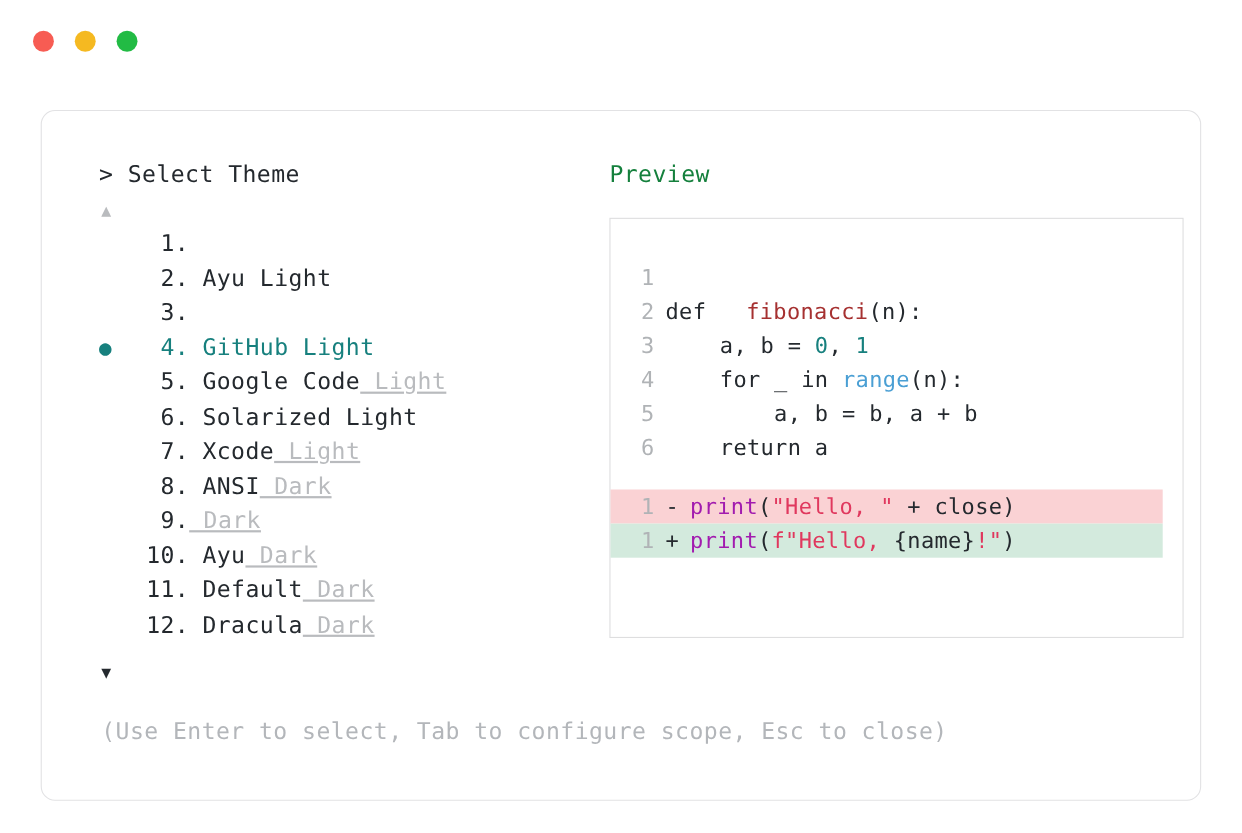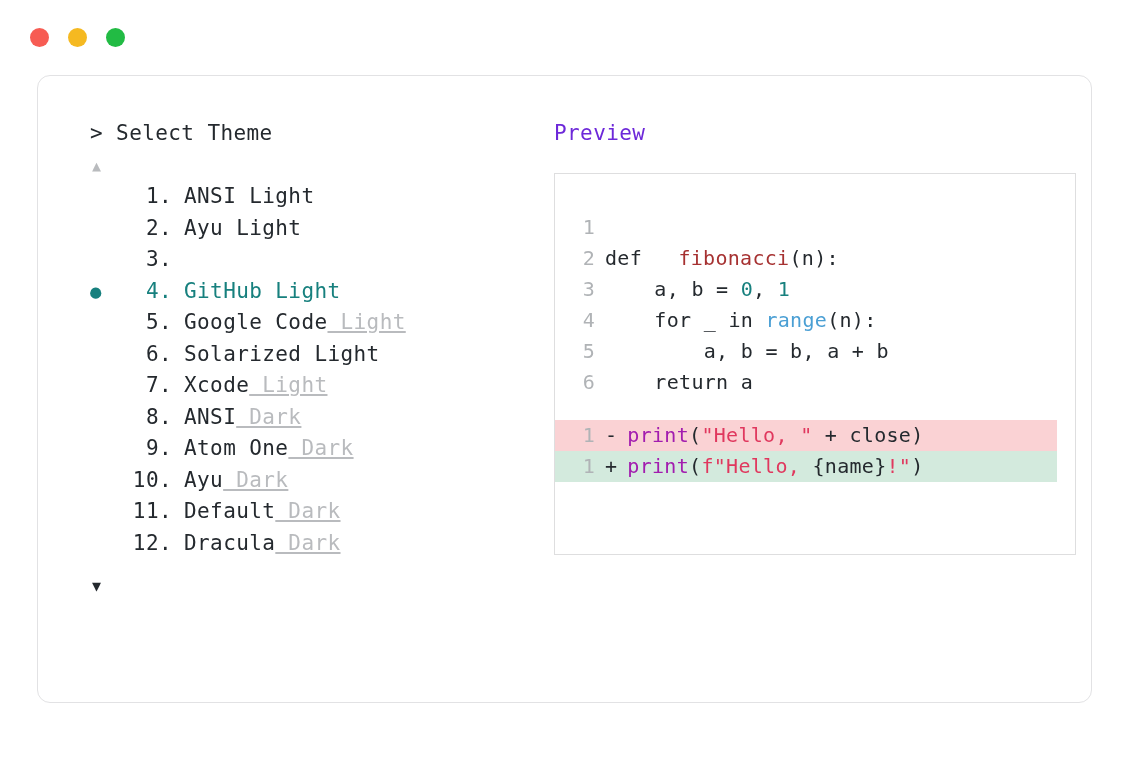--- a/index.html
+++ b/index.html
@@ -33,21 +33,21 @@
     width: 19px;
     height: 19px;
     border-radius: 50%;
     display: block;
   }
 
   
   .card {
     position: absolute;
     left: 37px;
-    top: 75px;
+    top: 100px;
     width: 1055px;
     height: 628px;
     background: #ffffff;
     border: 1.5px solid #e2e2e4;
     border-radius: 13px;
   }
 
   .card-inner {
     position: absolute;
     left: 0; top: 0;
@@ -137,21 +137,21 @@
 
   
   .right-col {
     flex: 1 1 auto;
     padding-left: 20px;
   }
 
   .preview-label {
     font-size: 21px;
     line-height: 26px;
-    color: #6d28d9;
+    color: #15803d;
     letter-spacing: 0.4px;
   }
 
   .preview-box {
     margin-top: 27px;
     width: 522px;
     height: 382px;
     border: 1.5px solid #dededf;
     background: #ffffff;
     padding: 38px 0 0 0;
@@ -211,36 +211,37 @@
   <div class="card">
     <div class="card-inner">
       <div class="columns">
 
         <div class="left-col">
           <div class="prompt-line">&gt; Select Theme</div>
 
           <div class="scroll-arrow up">▲</div>
 
           <ul class="theme-list" id="theme-list">
-              <li class="theme-item"><span class="bullet-cell"><span class="bullet">●</span></span><span class="idx-cell"> 1.</span><span class="name-cell">ANSI Light</span></li>
+              <li class="theme-item"><span class="bullet-cell"><span class="bullet">●</span></span><span class="idx-cell"> 1.</span></li>
               <li class="theme-item"><span class="bullet-cell"><span class="bullet">●</span></span><span class="idx-cell"> 2.</span><span class="name-cell">Ayu Light</span></li>
               <li class="theme-item"><span class="bullet-cell"><span class="bullet">●</span></span><span class="idx-cell"> 3.</span></li>
               <li class="theme-item selected"><span class="bullet-cell"><span class="bullet">●</span></span><span class="idx-cell"> 4.</span><span class="name-cell">GitHub Light</span></li>
               <li class="theme-item"><span class="bullet-cell"><span class="bullet">●</span></span><span class="idx-cell"> 5.</span><span class="name-cell">Google Code</span><span class="variant-dim"> Light</span></li>
               <li class="theme-item"><span class="bullet-cell"><span class="bullet">●</span></span><span class="idx-cell"> 6.</span><span class="name-cell">Solarized Light</span></li>
               <li class="theme-item"><span class="bullet-cell"><span class="bullet">●</span></span><span class="idx-cell"> 7.</span><span class="name-cell">Xcode</span><span class="variant-dim"> Light</span></li>
               <li class="theme-item"><span class="bullet-cell"><span class="bullet">●</span></span><span class="idx-cell"> 8.</span><span class="name-cell">ANSI</span><span class="variant-dim"> Dark</span></li>
-              <li class="theme-item"><span class="bullet-cell"><span class="bullet">●</span></span><span class="idx-cell"> 9.</span><span class="name-cell">Atom One</span><span class="variant-dim"> Dark</span></li>
+              <li class="theme-item"><span class="bullet-cell"><span class="bullet">●</span></span><span class="idx-cell"> 9.</span><span class="variant-dim"> Dark</span></li>
               <li class="theme-item"><span class="bullet-cell"><span class="bullet">●</span></span><span class="idx-cell">10.</span><span class="name-cell">Ayu</span><span class="variant-dim"> Dark</span></li>
               <li class="theme-item"><span class="bullet-cell"><span class="bullet">●</span></span><span class="idx-cell">11.</span><span class="name-cell">Default</span><span class="variant-dim"> Dark</span></li>
               <li class="theme-item"><span class="bullet-cell"><span class="bullet">●</span></span><span class="idx-cell">12.</span><span class="name-cell">Dracula</span><span class="variant-dim"> Dark</span></li>
             </ul>
 
           <div class="scroll-arrow down">▼</div>
 
+          <div class="hint">(Use Enter to select, Tab to configure scope, Esc to close)</div>
         </div>
 
         <div class="right-col">
           <div class="preview-label">Preview</div>
 
           <div class="preview-box">
             <div id="code-body">
                 <div class="code-line"><span class="ln">1</span></div>
                 <div class="code-line"><span class="ln">2</span><span class="code-text"><span class="tok-keyword">def </span><span class="tok-func">fibonacci</span><span class="tok-plain">(n):</span></span></div>
                 <div class="code-line"><span class="ln">3</span><span class="code-text"><span class="tok-plain">    a, b = </span><span class="tok-number">0</span><span class="tok-plain">, </span><span class="tok-number">1</span></span></div>

